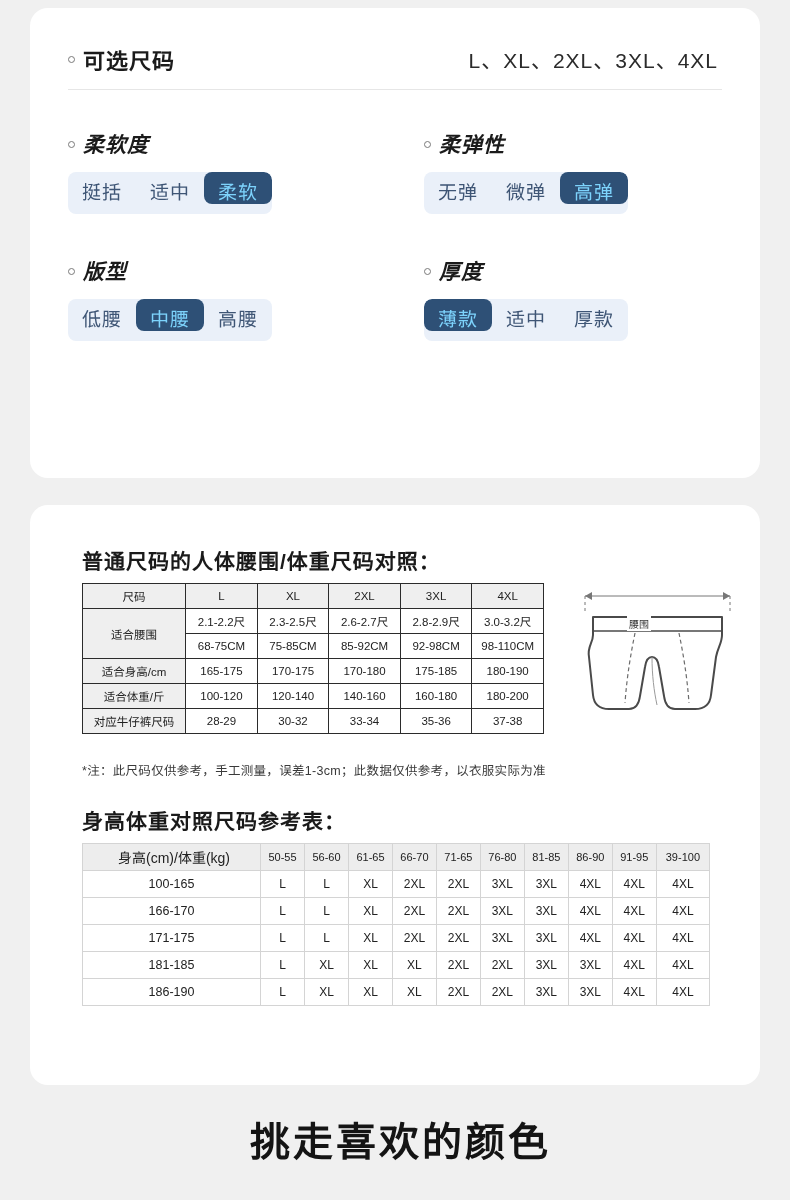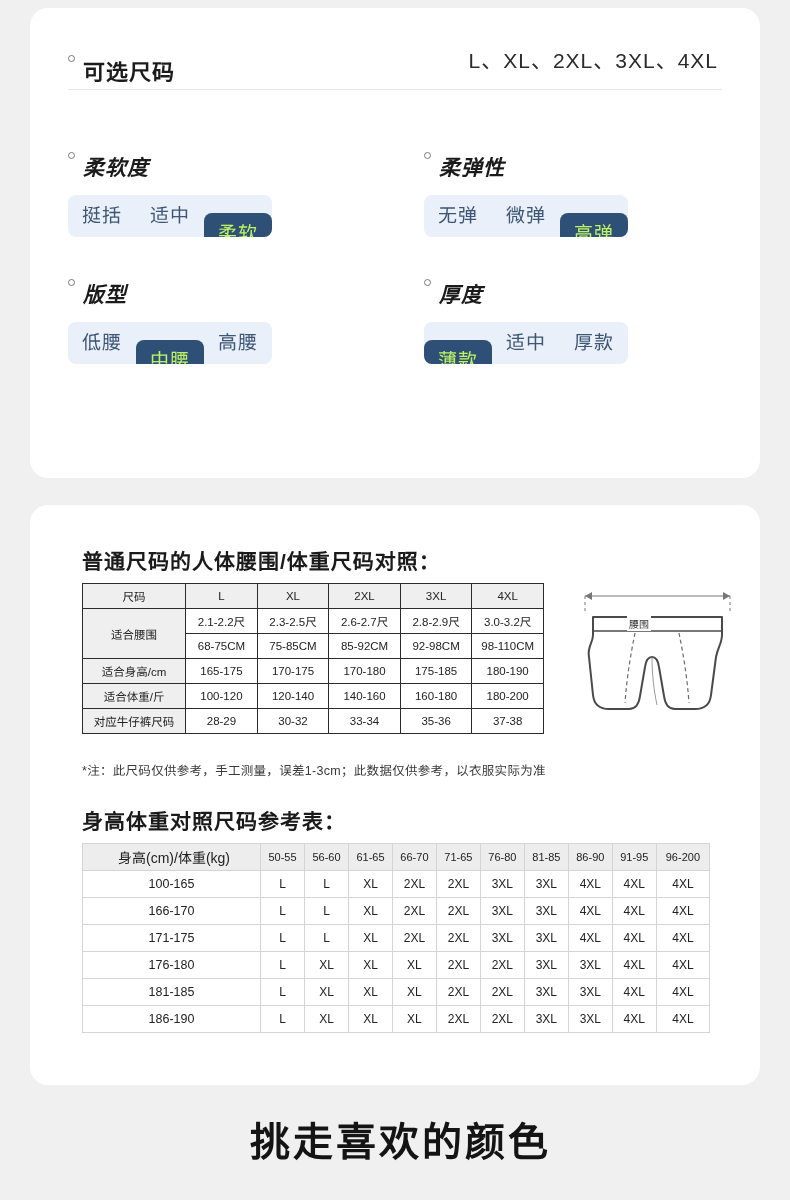--- a/index.html
+++ b/index.html
@@ -35,21 +35,21 @@
     right: 38px;
     height: 62px;
     border-bottom: 1px solid #e6e6e6;
     display: flex;
     align-items: center;
     justify-content: space-between;
   }
 
   .label-wrap {
     display: flex;
-    margin-top: 23px;
+    align-items: center;
   }
   .bullet {
     width: 7px;
     height: 7px;
     border: 1.5px solid #7a7a7a;
     border-radius: 50%;
     margin-right: 8px;
     flex: none;
     position: relative;
     top: 1px;
@@ -91,23 +91,22 @@
     padding: 0 14px;
     height: 32px;
     line-height: 42px;
     font-size: 19px;
     color: #3e5575;
     letter-spacing: 1px;
     white-space: nowrap;
   }
   .seg-item.active {
     background: #2e5076;
-    color: #bef264;
+    color: #7dd3fc;
     border-radius: 8px;
-    margin-top: 18px;
   }
 
   
   #size-card {
     position: absolute;
     top: 505px;
     left: 30px;
     width: 730px;
     height: 580px;
     background: #fff;
@@ -365,21 +364,21 @@
         <th class="corner">身高(cm)/体重(kg)</th>
         <th>50-55</th>
         <th>56-60</th>
         <th>61-65</th>
         <th>66-70</th>
         <th>71-65</th>
         <th>76-80</th>
         <th>81-85</th>
         <th>86-90</th>
         <th>91-95</th>
-        <th>96-200</th>
+        <th>39-100</th>
       </tr>
     </thead>
     <tbody>
       <tr>
         <td>100-165</td>
         <td>L</td>
         <td>L</td>
         <td>XL</td>
         <td>2XL</td>
         <td>2XL</td>
@@ -405,33 +404,20 @@
       <tr>
         <td>171-175</td>
         <td>L</td>
         <td>L</td>
         <td>XL</td>
         <td>2XL</td>
         <td>2XL</td>
         <td>3XL</td>
         <td>3XL</td>
         <td>4XL</td>
-        <td>4XL</td>
-        <td>4XL</td>
-      </tr>
-      <tr>
-        <td>176-180</td>
-        <td>L</td>
-        <td>XL</td>
-        <td>XL</td>
-        <td>XL</td>
-        <td>2XL</td>
-        <td>2XL</td>
-        <td>3XL</td>
-        <td>3XL</td>
         <td>4XL</td>
         <td>4XL</td>
       </tr>
       <tr>
         <td>181-185</td>
         <td>L</td>
         <td>XL</td>
         <td>XL</td>
         <td>XL</td>
         <td>2XL</td>

